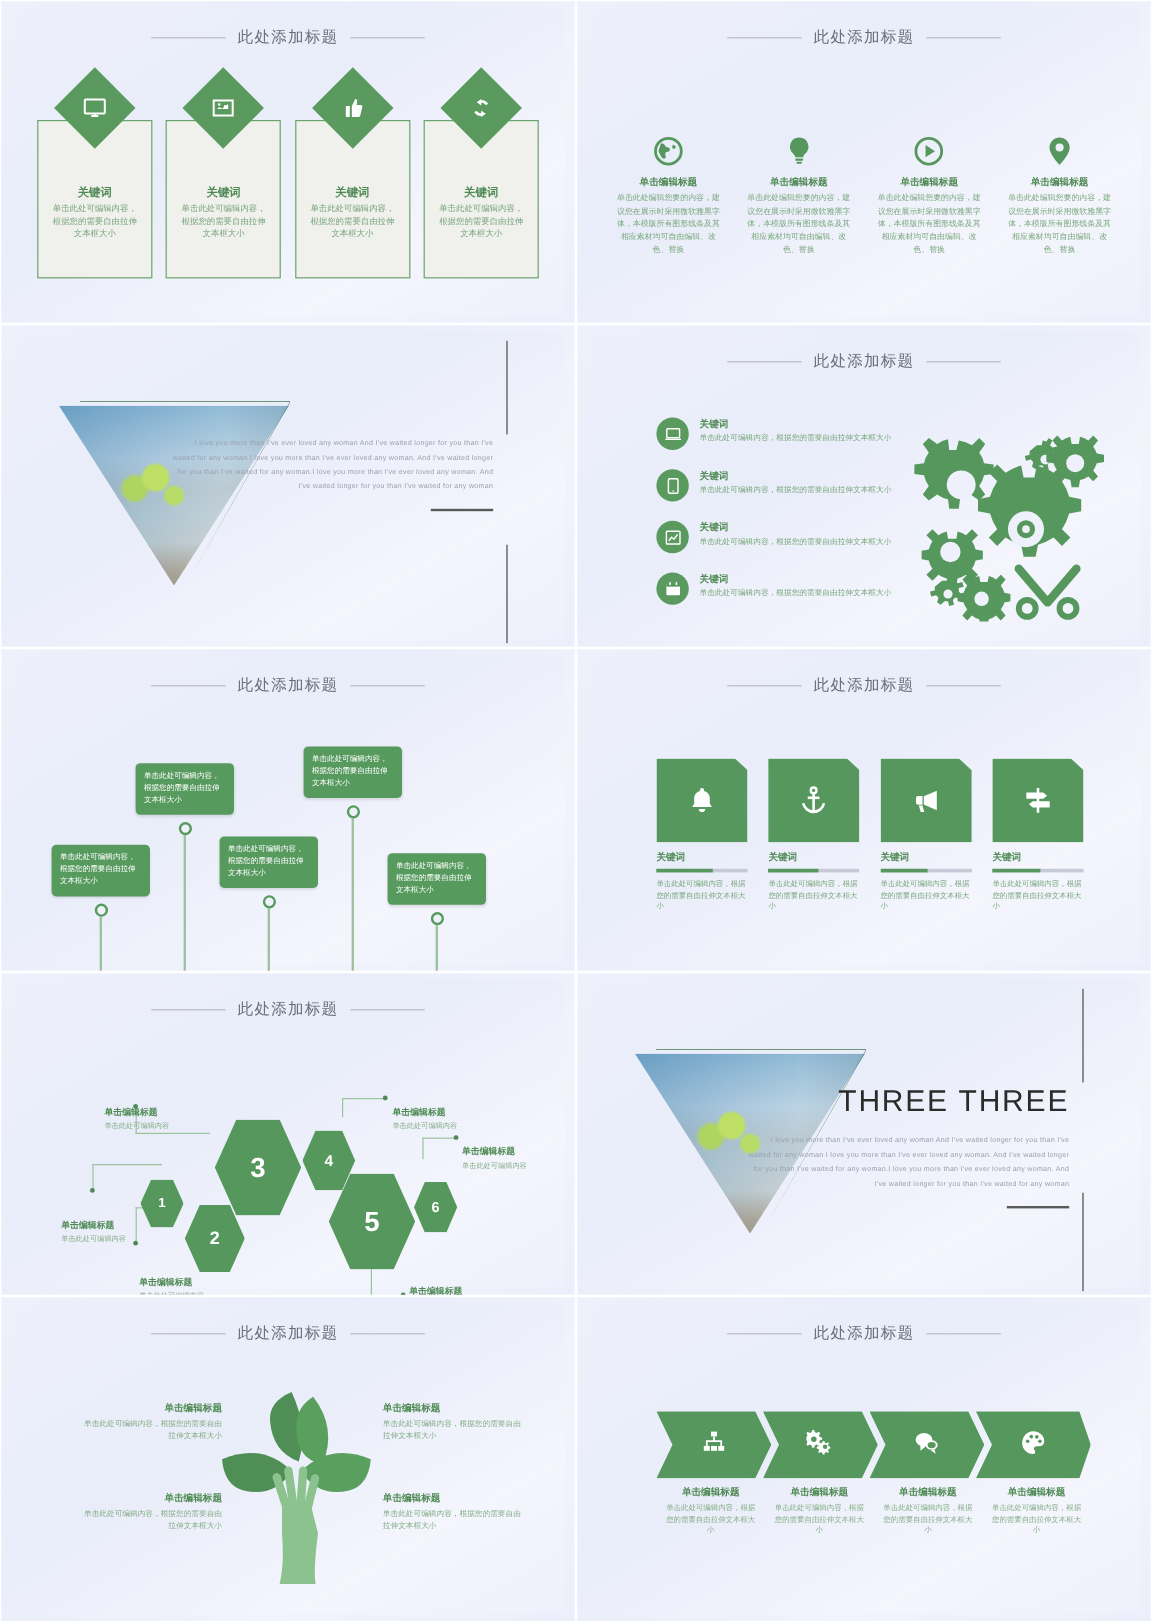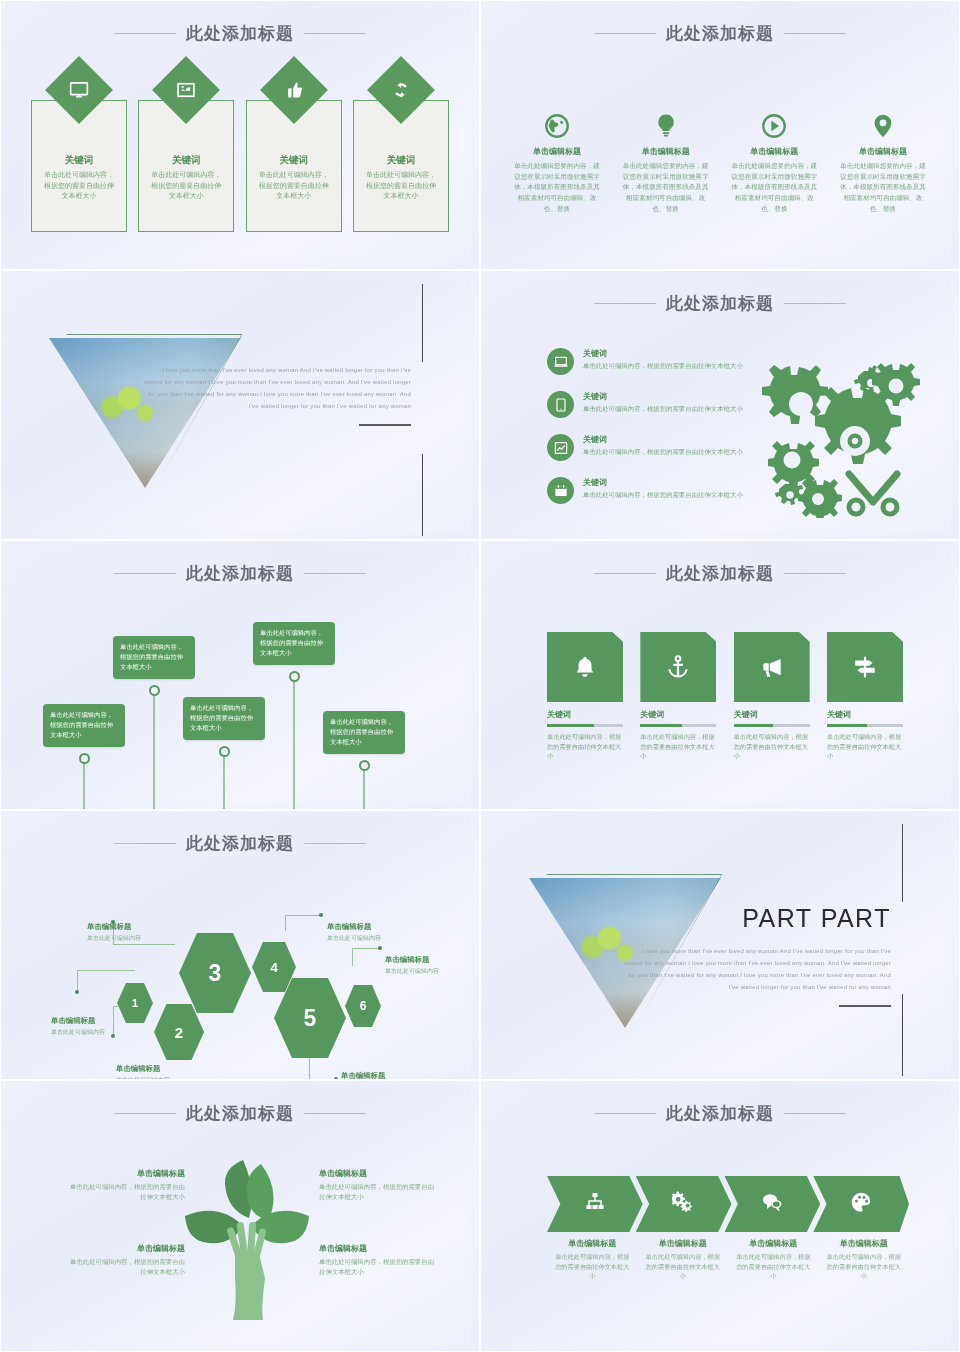--- a/index.html
+++ b/index.html
@@ -29,21 +29,21 @@
     background: linear-gradient(150deg, #edf0fb 0%, #e9edf9 40%, #f4f5fd 75%, #eef1fb 100%);
   }
 
   
   .title-wrap {
     position: absolute; top: 16px; left: 0; right: 0;
     display: flex; align-items: center; justify-content: center; gap: 10px;
   }
   .title-line { width: 62px; height: 1px; background: #b9bbc4; }
   .title-text {
-    font-size: 17px; font-weight: bold; color: #6a6d76;
+    font-size: 13px; font-weight: normal; color: #6a6d76;
     letter-spacing: 1px; white-space: nowrap;
   }
 
   
   .s1-row {
     position: absolute; top: 60px; left: 22px; right: 22px;
     display: flex; justify-content: space-between;
   }
   .s1-card { position: relative; width: 96px; }
   .s1-diamond {
@@ -631,21 +631,21 @@
   </div>
     </div>
 
   <div class="slide">
       <div class="slide-inner">
     <div class="part-rule-v"></div>
     <div class="part-rule-v2"></div>
     <div class="part-tri-img"></div>
     <div class="part-tri-line"></div>
     <div class="part-right">
-      <div class="part-title">PART PART</div>
+      <div class="part-title">THREE THREE</div>
       <div class="part-body">I love you more than I've ever loved any woman And I've waited longer for you than I've waited for any woman I love you more than I've ever loved any woman. And I've waited longer for you than I've waited for any woman.I love you more than I've ever loved any woman. And I've waited longer for you than I've waited for any woman</div>
       <div class="part-dash"></div>
     </div>
   </div>
     </div>
 
   <div class="slide">
       <div class="slide-inner">
     <div class="title-wrap">
       <span class="title-line"></span>

